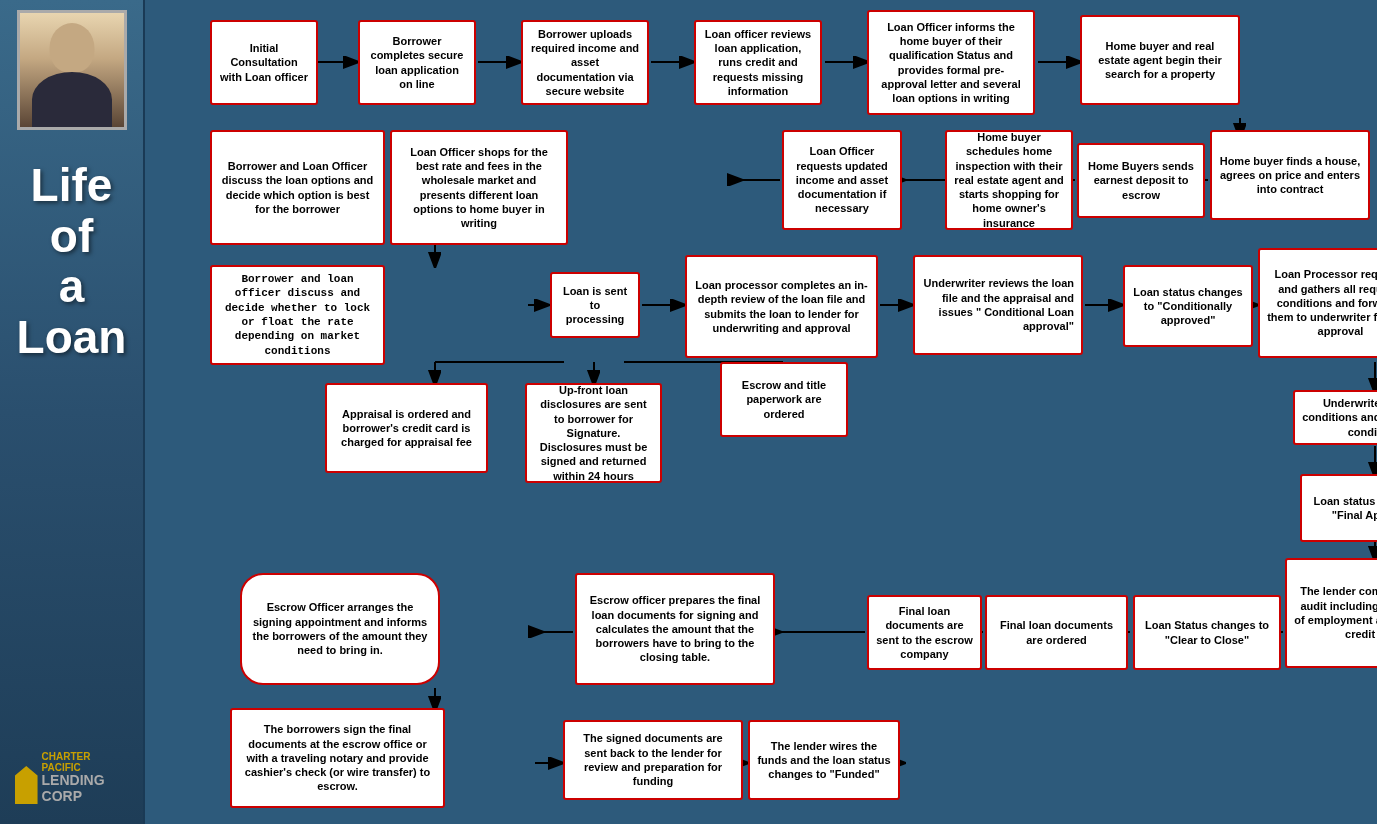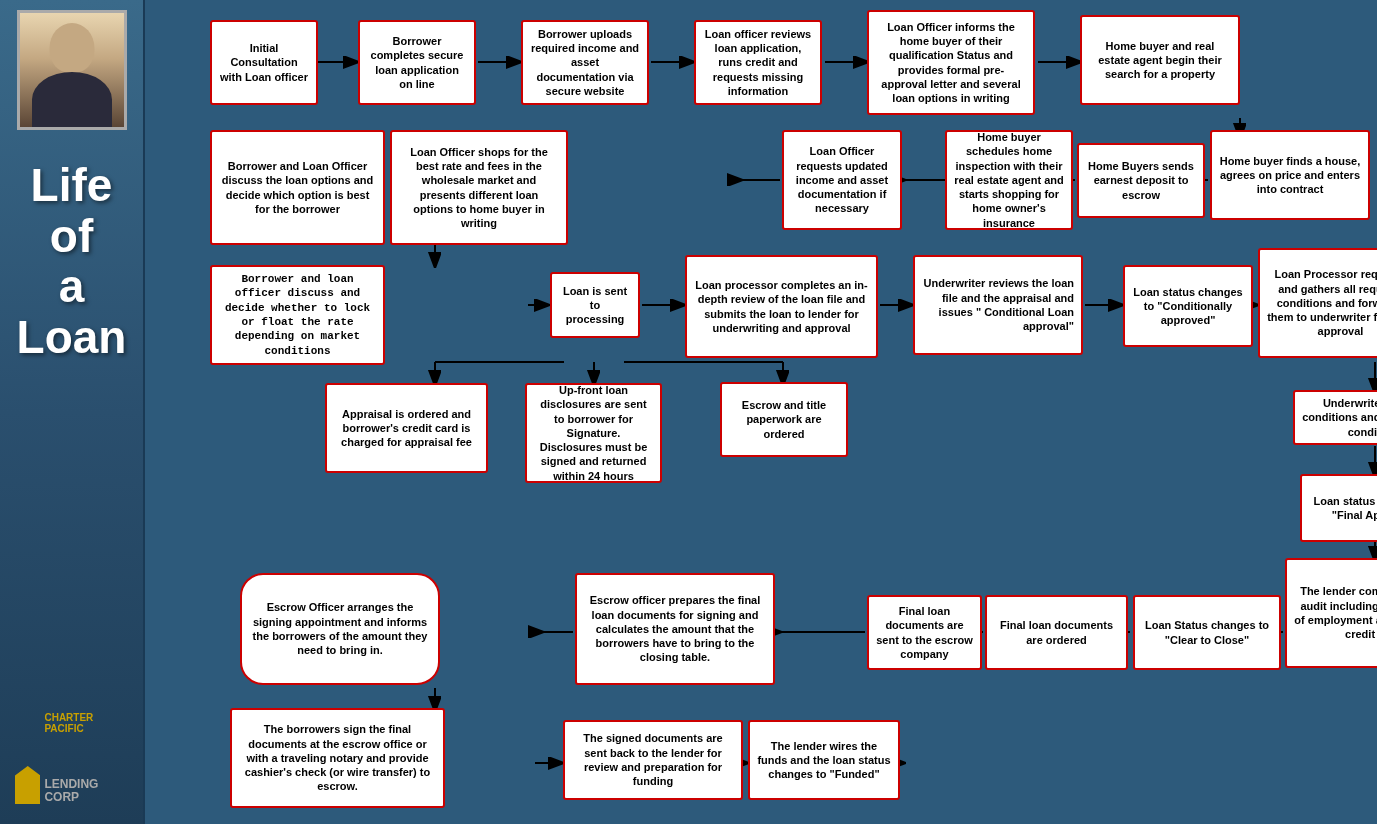--- a/index.html
+++ b/index.html
@@ -131,21 +131,21 @@
   <div class="sidebar">
     <div class="sidebar-photo">
       <div class="sidebar-photo-person"></div>
     </div>
     <div class="sidebar-title">Life<br>of<br>a<br>Loan</div>
     <div class="sidebar-logo">
       <div style="display:flex;align-items:flex-end;gap:4px;">
         <div style="width:28px;height:38px;background:#c8a000;clip-path:polygon(50% 0%,100% 25%,100% 100%,0% 100%,0% 25%);"></div>
         <div style="color:#c8a000;font-size:10px;font-weight:bold;line-height:1.1;text-align:left;">
           <div>CHARTER PACIFIC</div>
-          <div style="color:#aaa;font-size:12px;margin-top:44px;">LENDING CORP</div>
+          <div style="color:#aaa;font-size:14px;">LENDING CORP</div>
         </div>
       </div>
     </div>
   </div>
 
   <div class="flowchart">
     <svg class="arrows">
       <defs>
         <marker id="ah" markerWidth="8" markerHeight="8" refX="6" refY="3" orient="auto">
           <polygon points="0 0, 8 3, 0 6" fill="black"></polygon>
@@ -244,21 +244,21 @@
 
     <div class="box" style="left:65px;top:265px;width:175px;height:100px;font-family:Liberation Mono, monospace;">Borrower and loan officer discuss and decide whether to lock or float the rate depending on market conditions</div>
     <div class="box" style="left:405px;top:272px;width:90px;height:66px;">Loan is sent to processing</div>
     <div class="box" style="left:540px;top:255px;width:193px;height:103px;">Loan processor completes an in-depth review of the loan file and submits the loan to lender for underwriting and approval</div>
     <div class="box" style="left:768px;top:255px;width:170px;height:100px;text-align:right;">Underwriter reviews the loan file and the appraisal and issues " Conditional Loan approval"</div>
     <div class="box" style="left:978px;top:265px;width:130px;height:82px;">Loan status changes to "Conditionally approved"</div>
     <div class="box" style="left:1113px;top:248px;width:165px;height:110px;">Loan Processor requests and gathers all required conditions and forwards them to underwriter for final approval</div>
 
     <div class="box" style="left:180px;top:383px;width:163px;height:90px;">Appraisal is ordered and borrower's credit card is charged for appraisal fee</div>
     <div class="box" style="left:380px;top:383px;width:137px;height:100px;">Up-front loan disclosures are sent to borrower for Signature. Disclosures must be signed and returned within 24 hours</div>
-    <div class="box" style="left:575px;top:382px;width:128px;height:75px;">Escrow and title paperwork are ordered</div>
+    <div class="box" style="left:575px;top:362px;width:128px;height:75px;">Escrow and title paperwork are ordered</div>
 
     <div class="box" style="left:1148px;top:390px;width:165px;height:55px;">Underwriter reviews conditions and signs off the conditions</div>
     <div class="box" style="left:1155px;top:474px;width:150px;height:68px;">Loan status changes to "Final Approval"</div>
 
     <div class="box" style="left:95px;top:573px;width:200px;height:112px;border-radius:23px;">Escrow Officer arranges the signing appointment and informs the borrowers of the amount they need to bring in.</div>
     <div class="box" style="left:430px;top:573px;width:200px;height:112px;">Escrow officer prepares the final loan documents for signing and calculates the amount that the borrowers have to bring to the closing table.</div>
     <div class="box" style="left:722px;top:595px;width:115px;height:75px;">Final loan documents are sent to the escrow company</div>
     <div class="box" style="left:840px;top:595px;width:143px;height:75px;text-align:center;">Final loan documents are ordered</div>
     <div class="box" style="left:988px;top:595px;width:148px;height:75px;">Loan Status changes to "Clear to Close"</div>
     <div class="box" style="left:1140px;top:558px;width:185px;height:110px;">The lender completes its final audit including re-verification of employment and Re-check of credit report</div>

